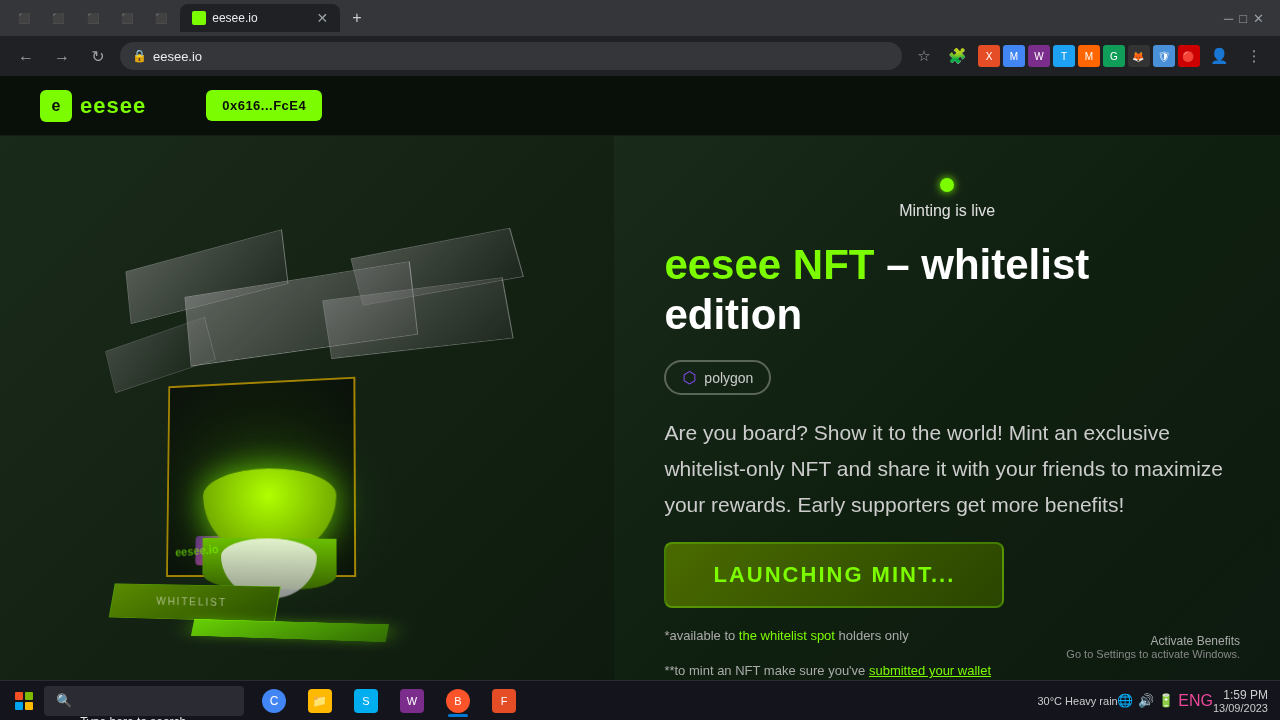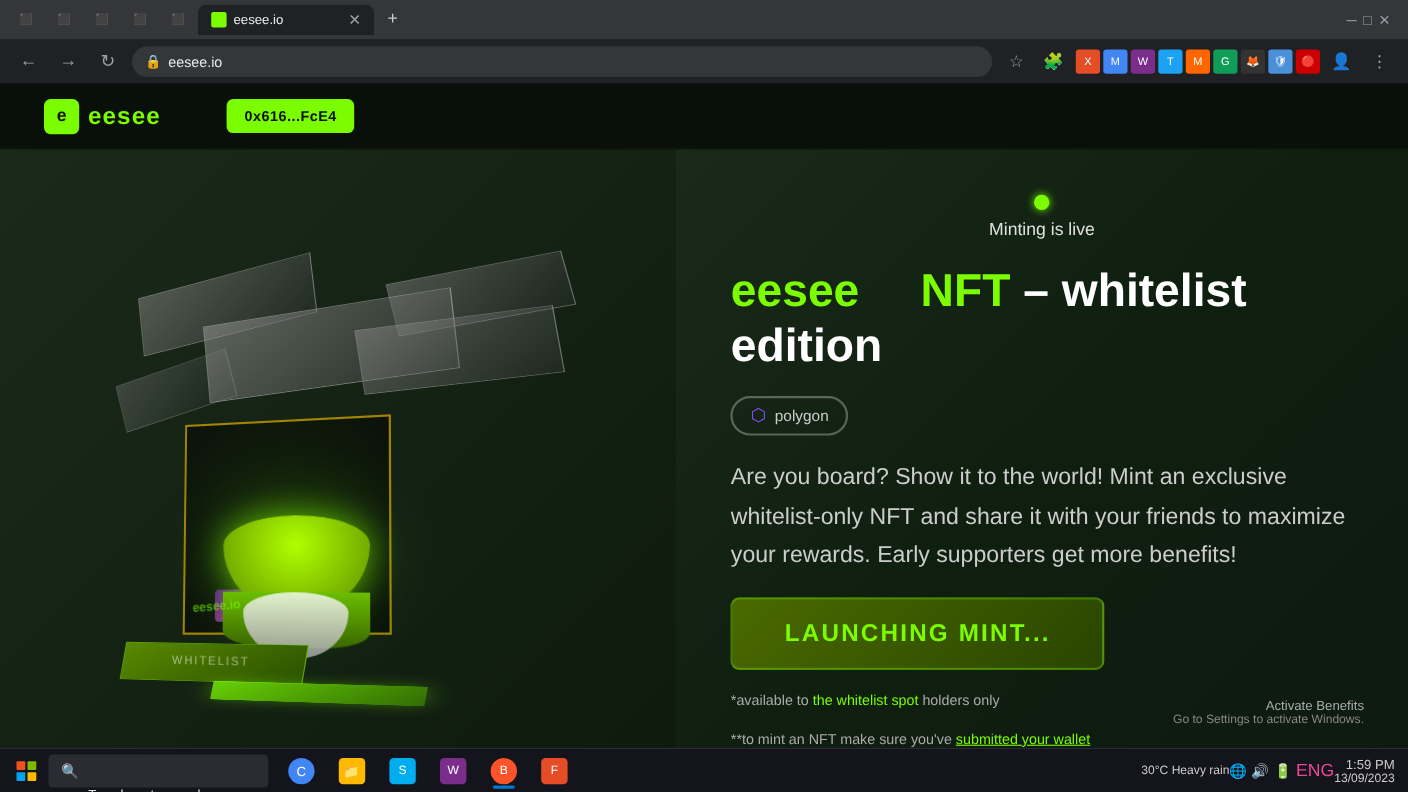--- a/index.html
+++ b/index.html
@@ -354,21 +354,20 @@
       font-size: 42px;
       font-weight: 800;
       line-height: 1.2;
       color: #fff;
     }
     .hero-title .brand {
       color: #7cfc00;
     }
     .hero-title .nft-word {
       color: #7cfc00;
-      margin-left: 44px;
     }
 
     .polygon-btn {
       display: inline-flex;
       align-items: center;
       gap: 8px;
       border: 2px solid rgba(255,255,255,0.3);
       border-radius: 20px;
       padding: 6px 16px;
       color: #ccc;

